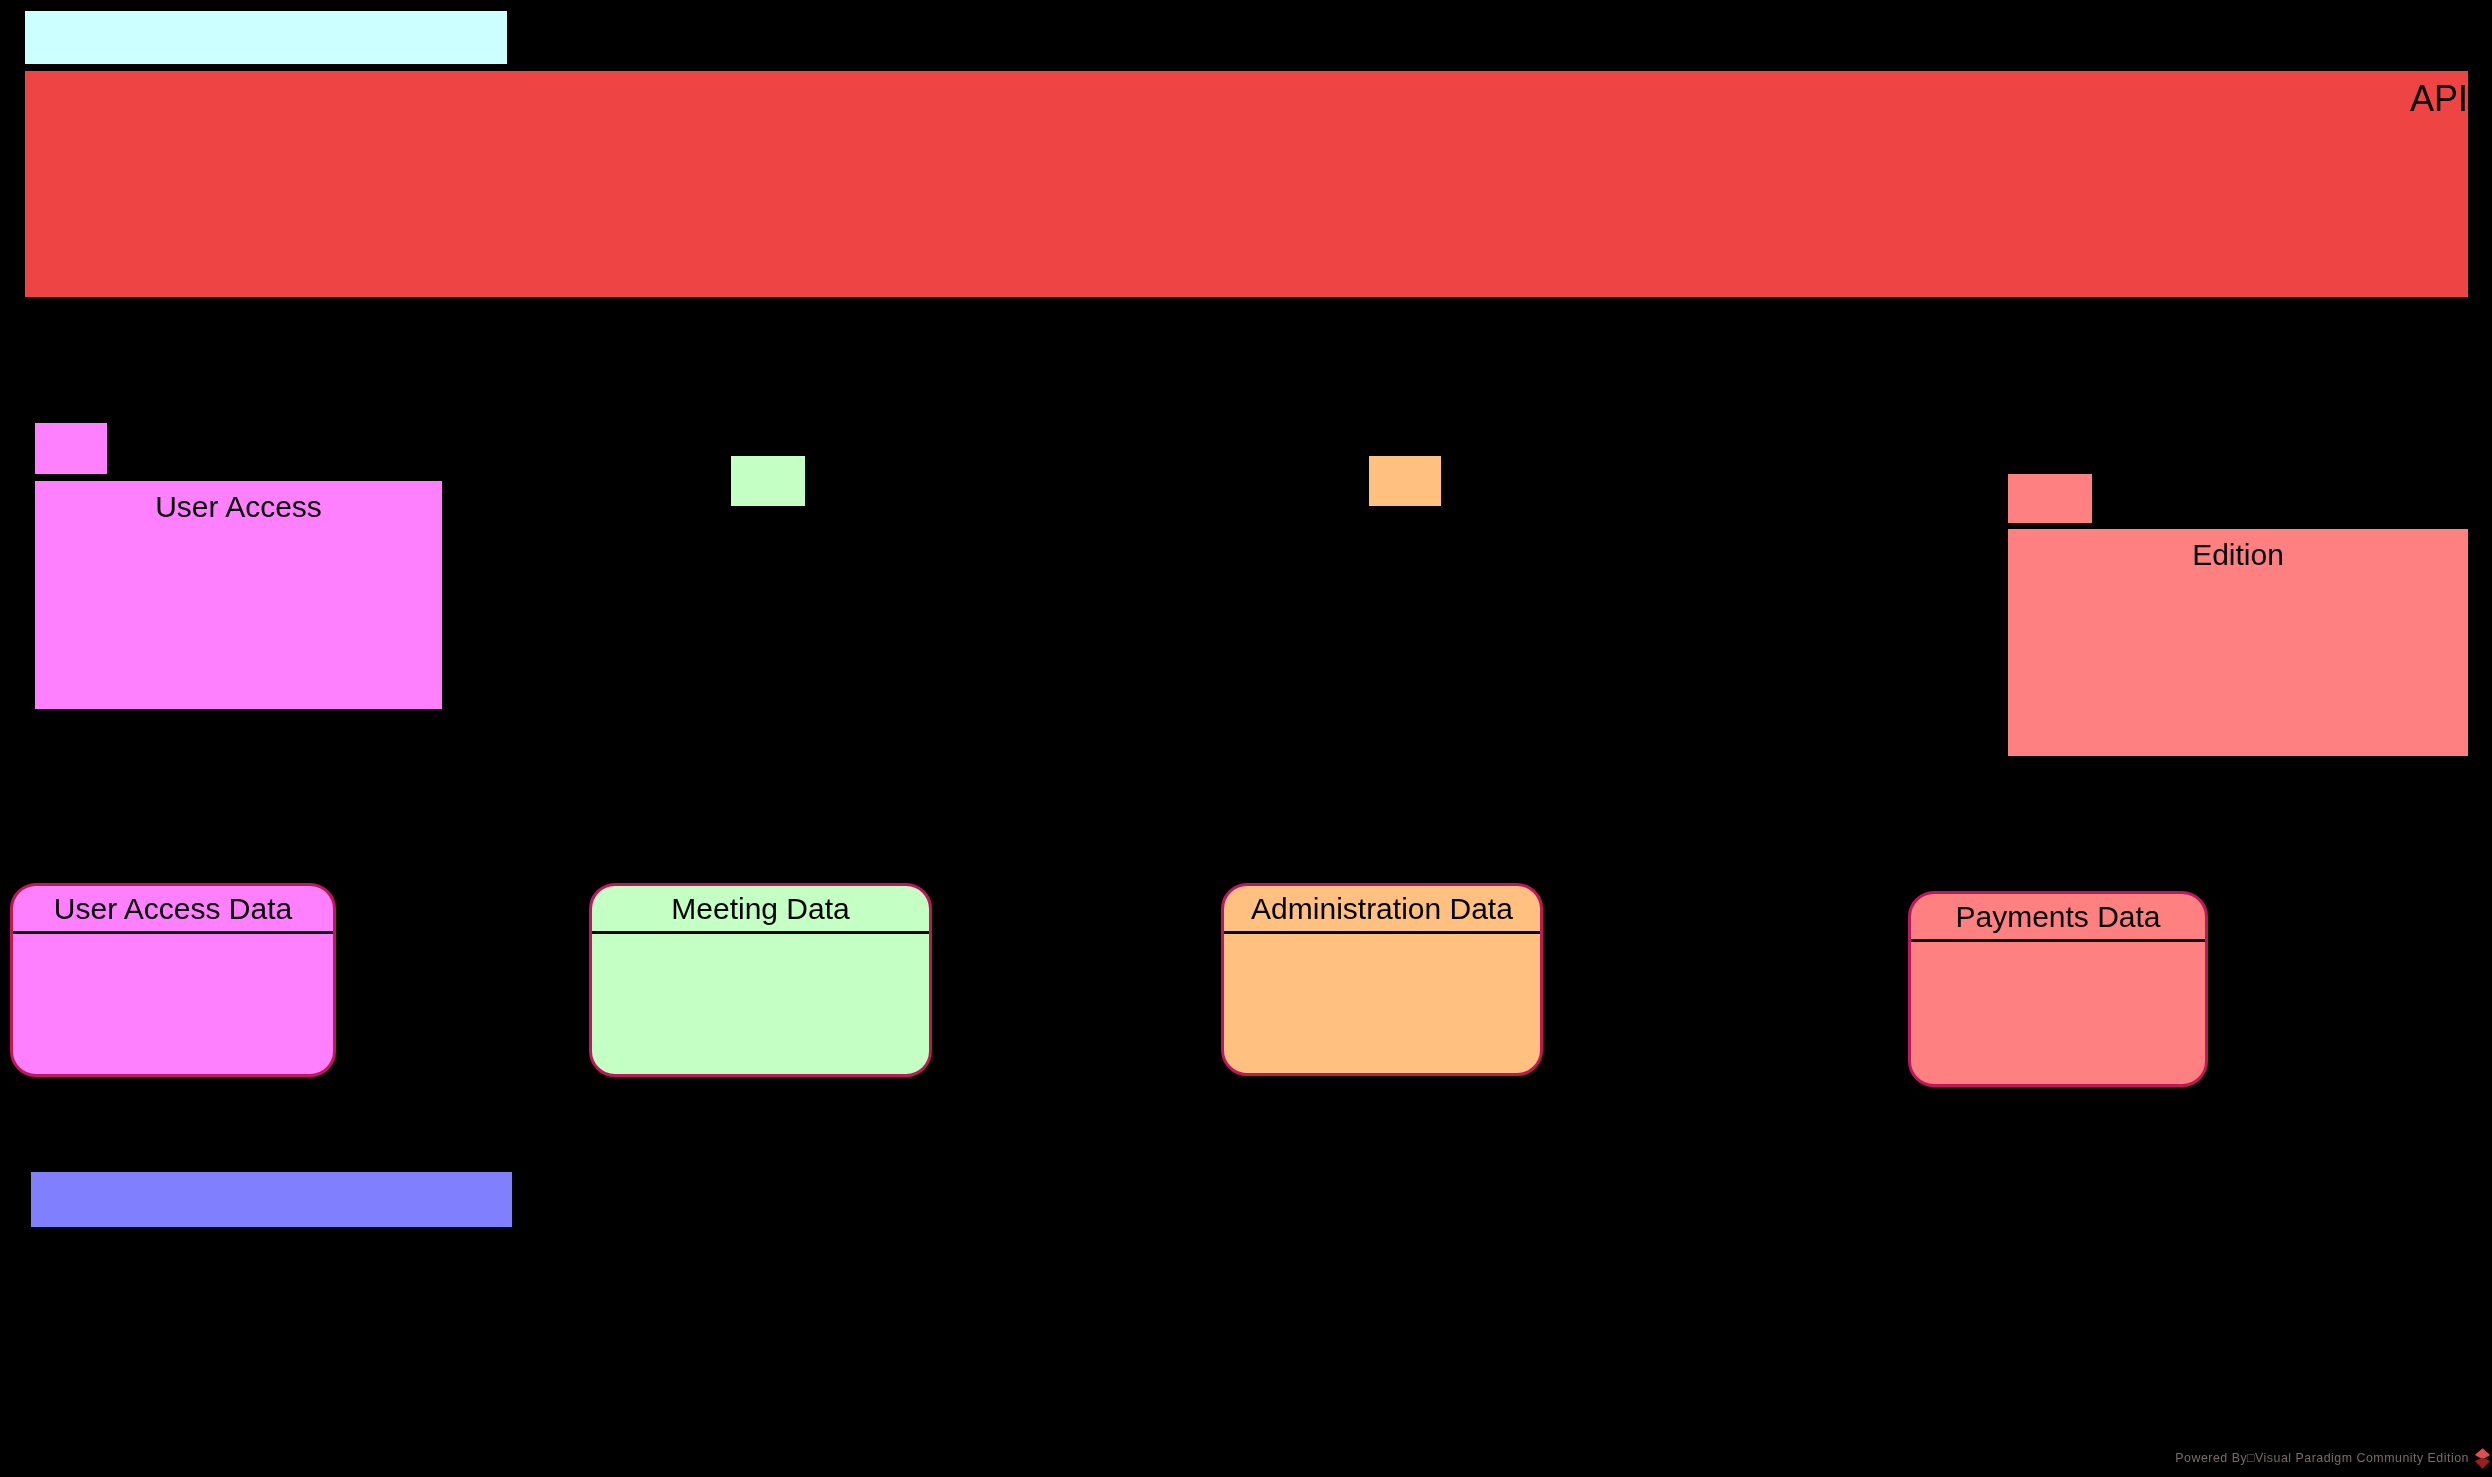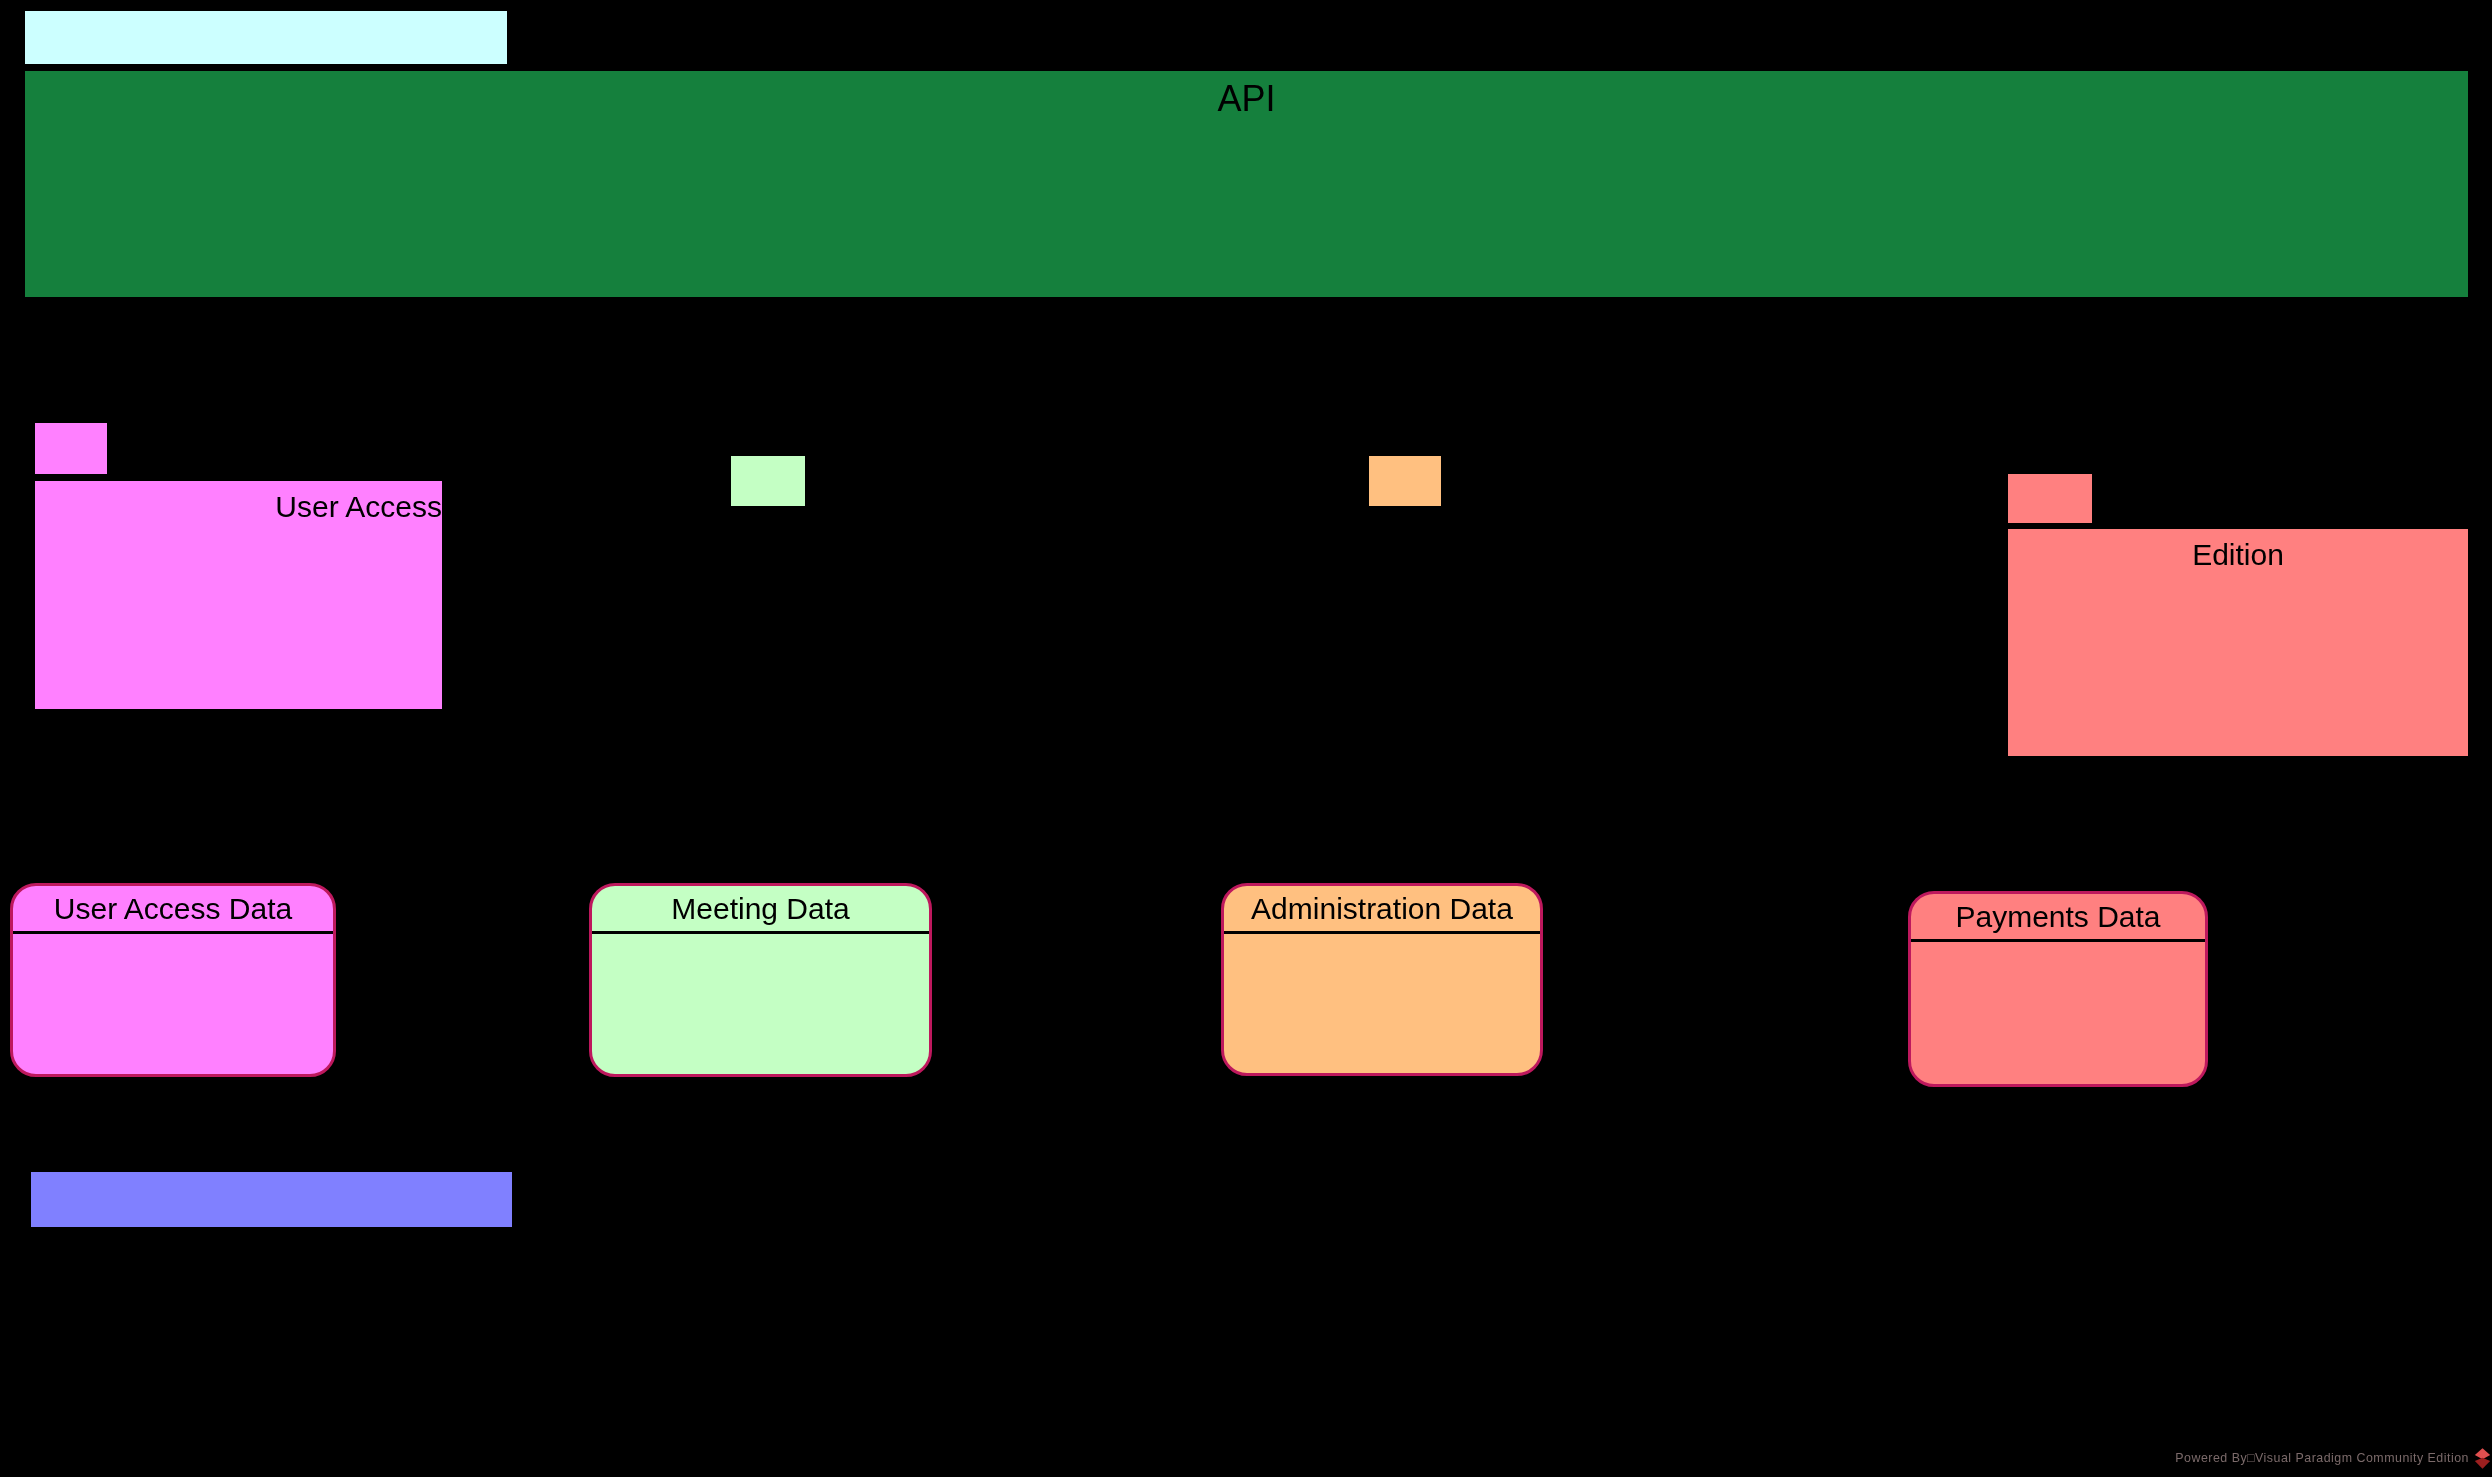--- a/index.html
+++ b/index.html
@@ -30,21 +30,21 @@
     border-bottom: 3px solid #000;
     display: flex; align-items: center; justify-content: center;
     font-size: 30px;
   }
 
   
   #api-tab   { left: 22px;   top: 8px;    width: 488px;  height: 60px; }
   #api-body  { left: 22px;   top: 68px;   width: 2449px; height: 232px; }
 
   #ua-tab    { left: 32px;   top: 420px;  width: 78px;   height: 58px; }
-  #ua-body   { left: 32px;   top: 478px;  width: 413px;  height: 234px; text-align: right; }
+  #ua-body   { left: 32px;   top: 478px;  width: 413px;  height: 234px; }
 
   #me-tab    { left: 728px;  top: 453px;  width: 80px;   height: 57px; }
   #me-body   { left: 728px;  top: 509px;  width: 423px;  height: 235px; }
 
   #ad-tab    { left: 1366px; top: 453px;  width: 78px;   height: 57px; }
   #ad-body   { left: 1366px; top: 509px;  width: 413px;  height: 237px; }
 
   #pa-tab    { left: 2005px; top: 471px;  width: 90px;   height: 56px; }
   #pa-body   { left: 2005px; top: 526px;  width: 466px;  height: 233px; }
 
@@ -71,21 +71,21 @@
     line-height: 23px;
   }
   #vp-logo { display: block; }
 </style>
 </head>
 <body>
 
 <div id="diagram">
 
   <div id="api-tab" class="abs pkg-tab" style="background-color: rgb(204, 255, 255);"></div>
-  <div id="api-body" class="abs pkg-body" style="background-color: #15803d;">
+  <div id="api-body" class="abs pkg-body" style="background-color: #ef4444; text-align: right;">
     <span class="pkg-label big">API</span>
   </div>
 
   <div id="ua-tab" class="abs pkg-tab" style="background-color: rgb(255, 128, 255);"></div>
   <div id="ua-body" class="abs pkg-body" style="background-color: rgb(255, 128, 255);">
     <span class="pkg-label">User Access</span>
   </div>
 
   <div id="me-tab" class="abs pkg-tab" style="background-color: rgb(196, 255, 196);"></div>
 

